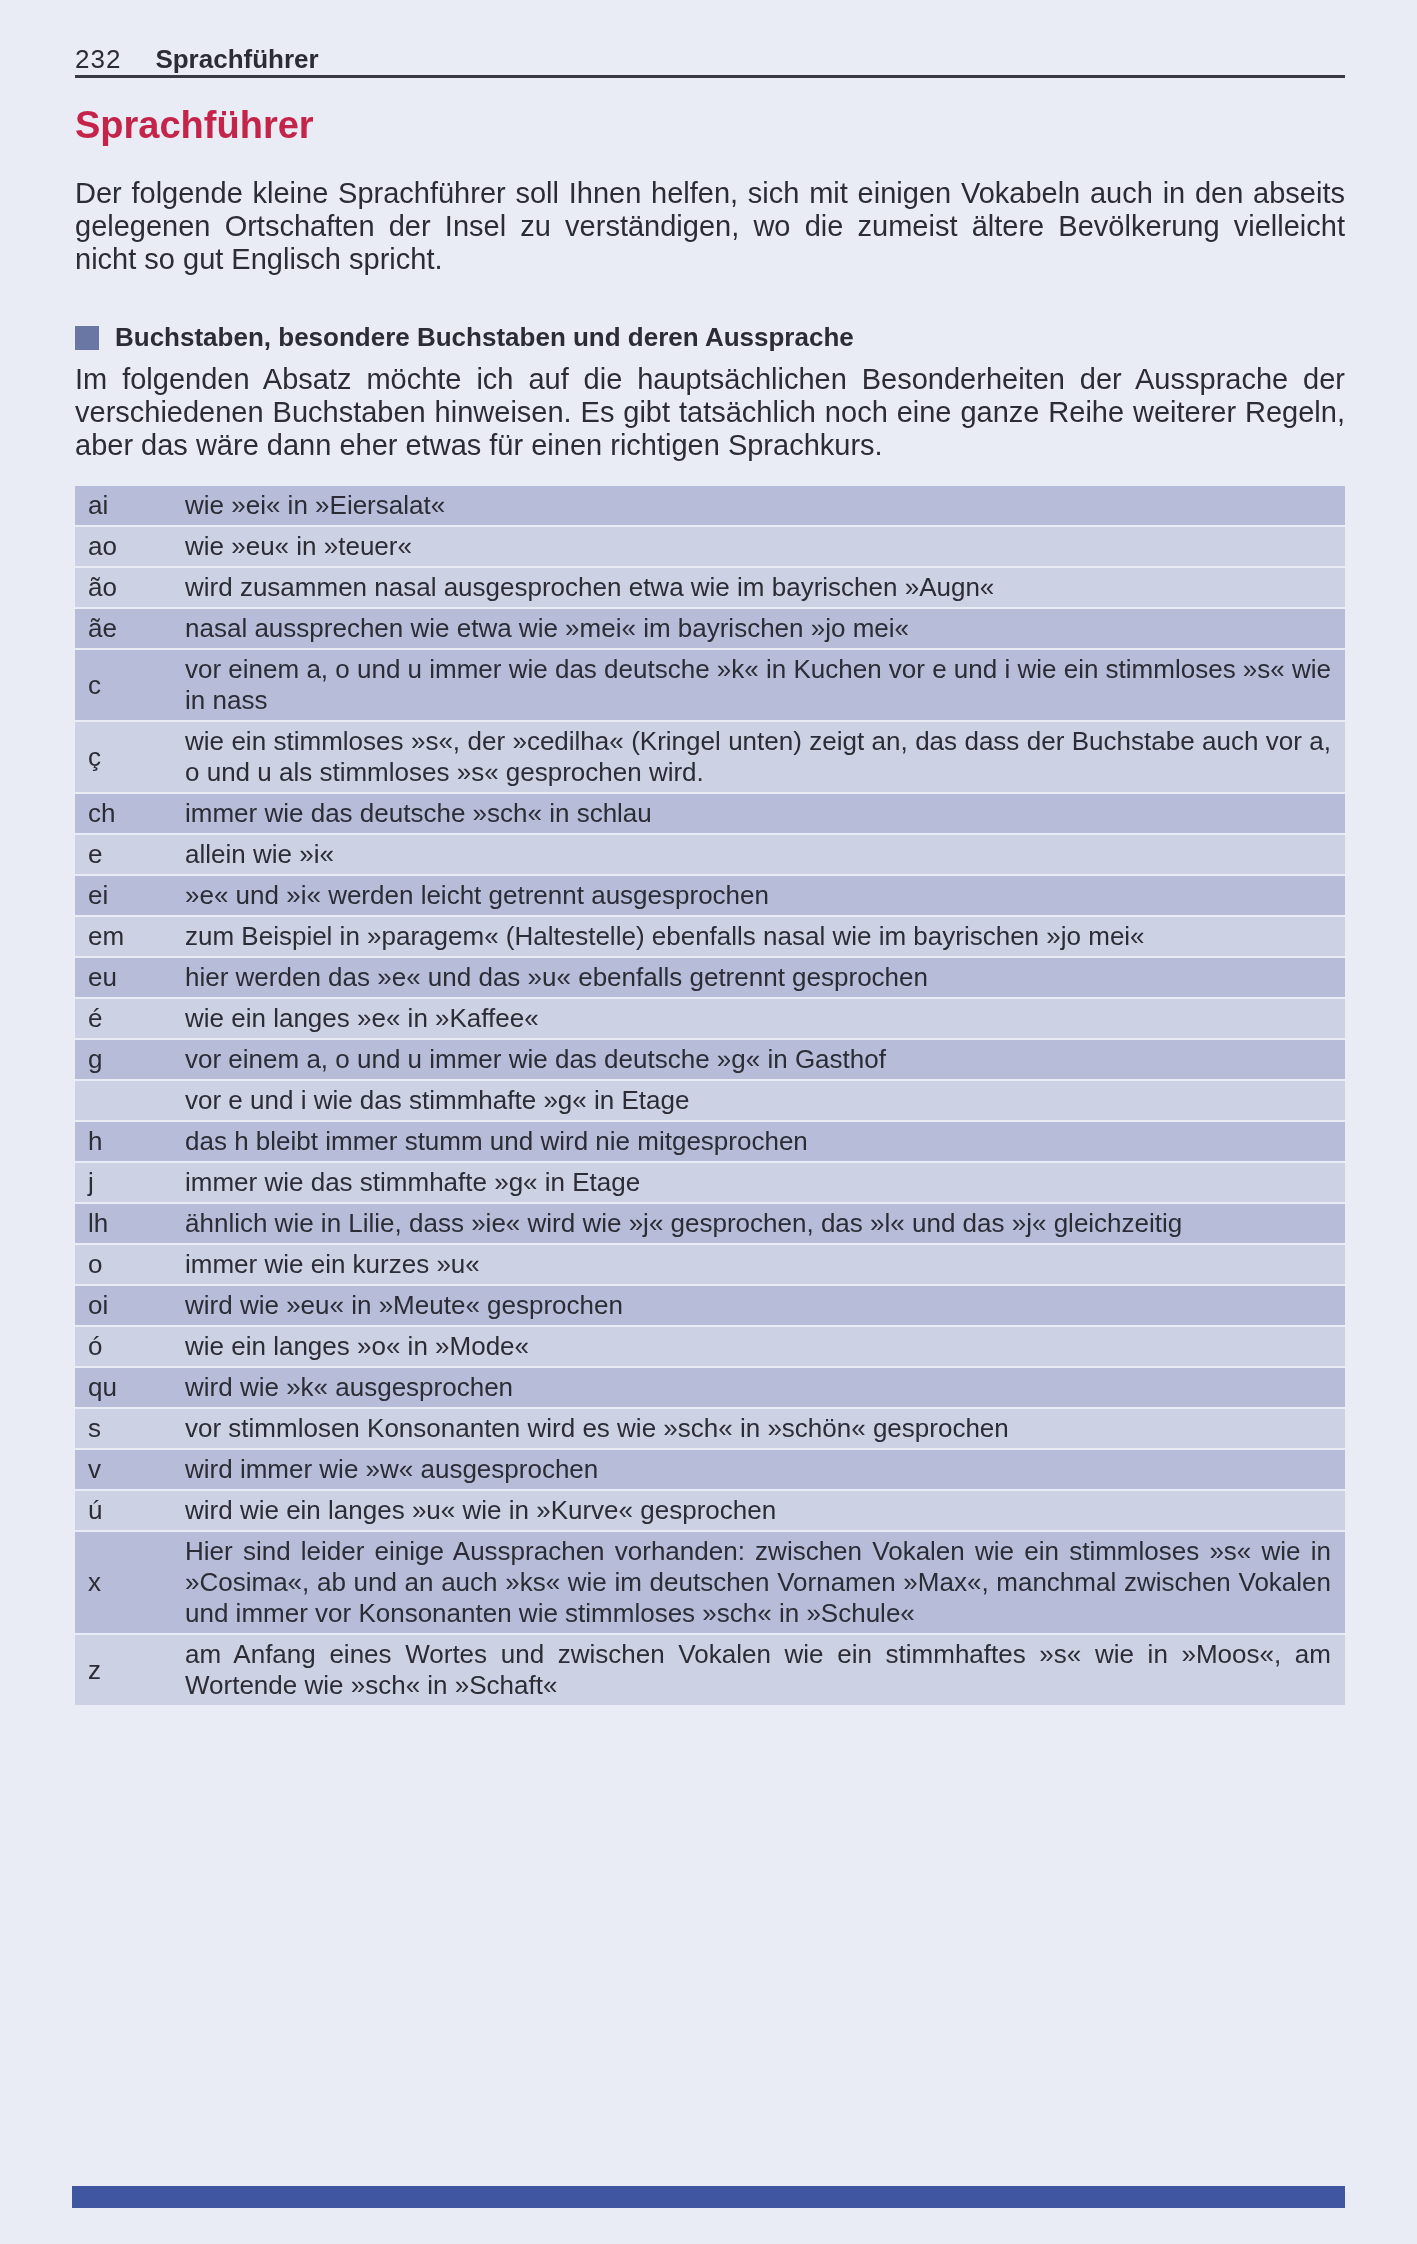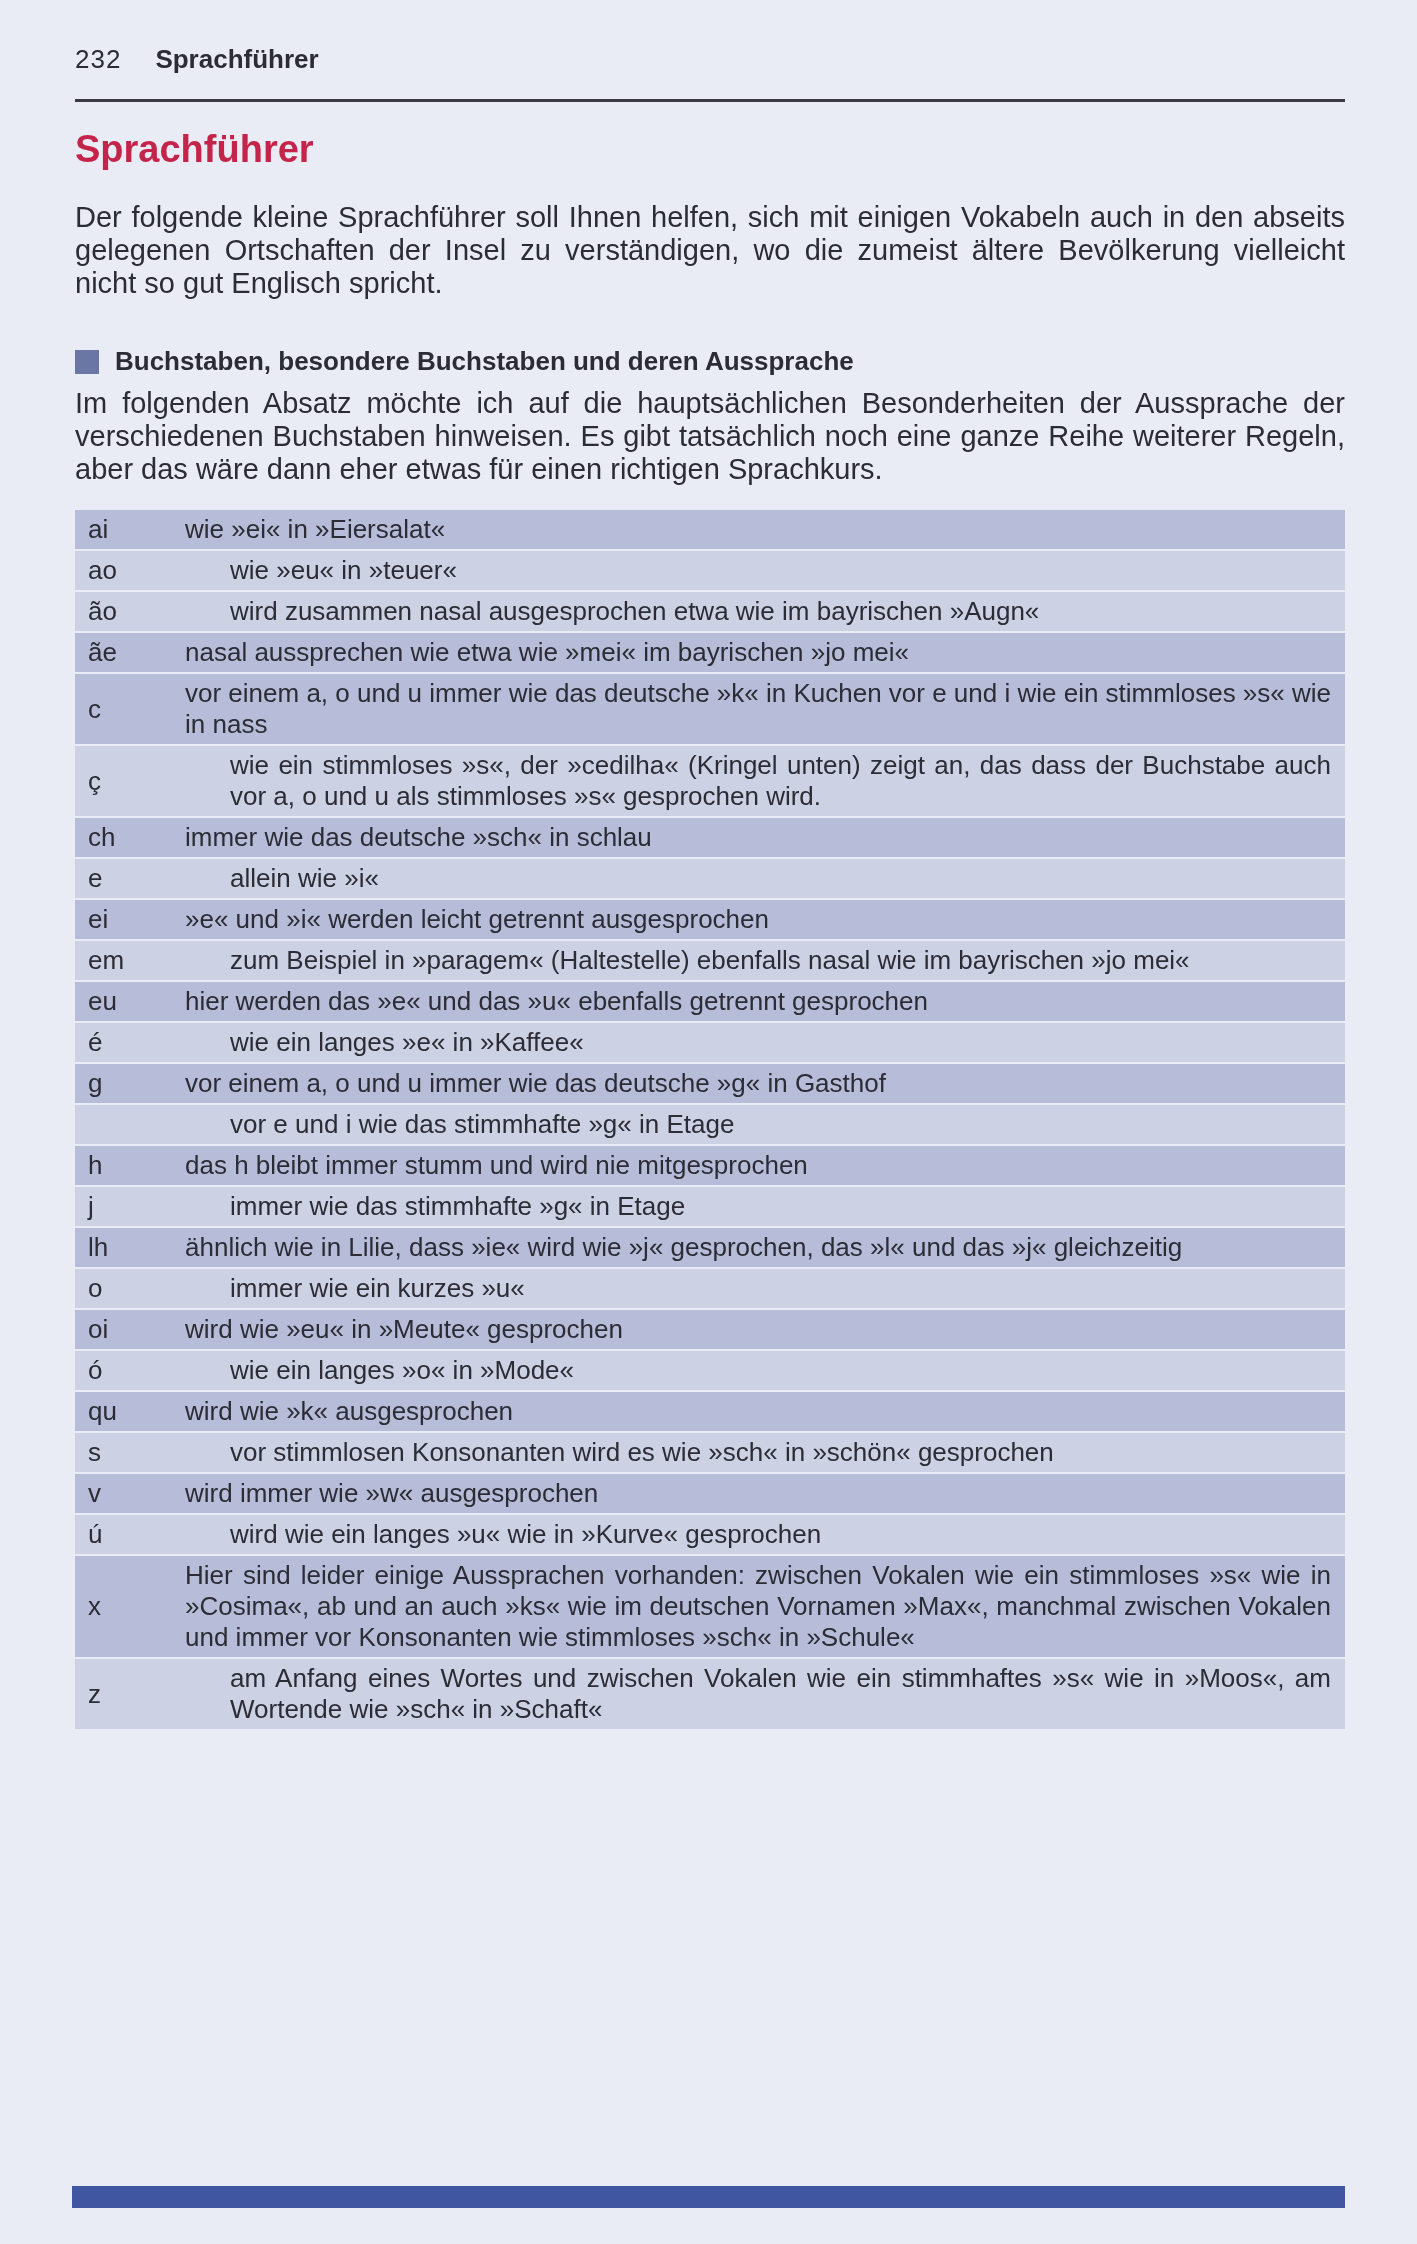--- a/index.html
+++ b/index.html
@@ -20,21 +20,21 @@
   .content {
     padding: 44px 72px 0 75px;
   }
 
   
   .running-head {
     display: flex;
     align-items: flex-end;
     gap: 34px;
     font-size: 26px;
-    padding-bottom: 24px;
+    padding-bottom: 0;
     border-bottom: 3px solid #3a3a44;
   }
   .running-head .pagenum { font-weight: normal; letter-spacing: 1px; }
   .running-head .runtitle { font-weight: bold; }
 
   
   h1.title {
     margin-top: 26px;
     font-size: 38px;
     font-weight: bold;
@@ -71,21 +71,21 @@
   .pron-table {
     margin-top: 24px;
   }
   .trow {
     display: flex;
     margin-bottom: 2px;
     font-size: 26px;
     line-height: 31px;
   }
   .trow.dark  { background: #b7bdd8; }
-  .trow.light { background: #cdd1e4; gap: 45px; }
+  .trow.light { background: #cdd1e4; }
   .trow .letter {
     flex: 0 0 70px;
     padding: 4px 0 4px 13px;
     display: flex;
     align-items: center;
   }
   .trow .desc {
     flex: 1 1 auto;
     padding: 4px 14px 4px 0;
     text-align: justify;

